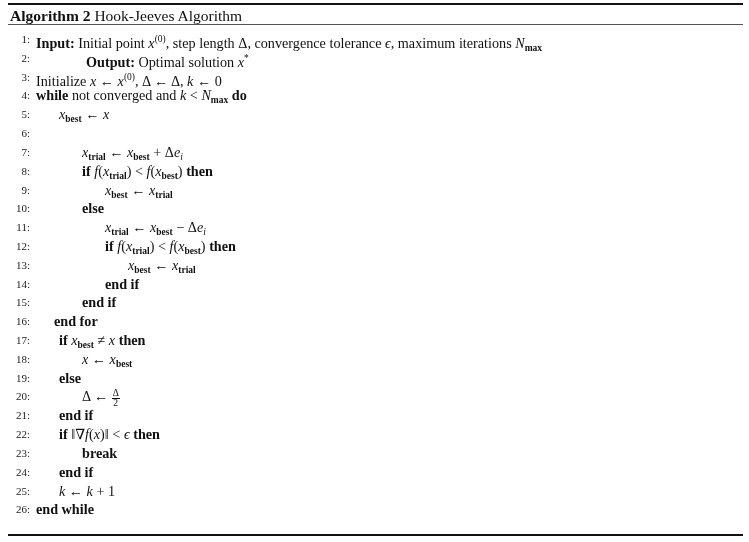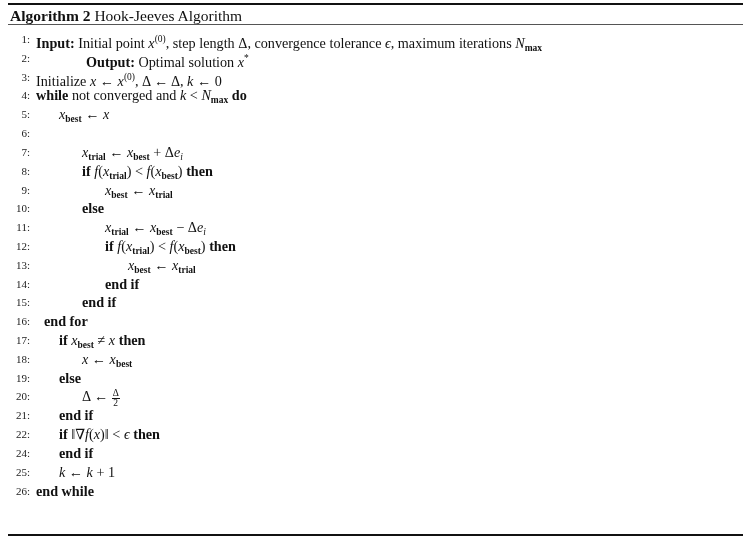--- a/index.html
+++ b/index.html
@@ -168,21 +168,21 @@
       <div class="line">
         <span class="lineno">14:</span>
         <span class="code" style="left: 97px;"><span class="kw">end if</span></span>
       </div>
       <div class="line">
         <span class="lineno">15:</span>
         <span class="code" style="left: 74px;"><span class="kw">end if</span></span>
       </div>
       <div class="line">
         <span class="lineno">16:</span>
-        <span class="code" style="left: 36px; text-align: right;"><span class="kw">end for</span></span>
+        <span class="code" style="left: 46px; text-align: right;"><span class="kw">end for</span></span>
       </div>
       <div class="line">
         <span class="lineno">17:</span>
         <span class="code" style="left: 51px;"><span class="kw">if</span> <span class="m">x</span><span class="sub">best</span> ≠ <span class="m">x</span> <span class="kw">then</span></span>
       </div>
       <div class="line">
         <span class="lineno">18:</span>
         <span class="code" style="left: 74px;"><span class="m">x</span> ← <span class="m">x</span><span class="sub">best</span></span>
       </div>
       <div class="line">
@@ -193,20 +193,24 @@
         <span class="lineno">20:</span>
         <span class="code" style="left: 74px;">Δ ← <span class="frac"><span class="num">Δ</span><span class="den">2</span></span></span>
       </div>
       <div class="line">
         <span class="lineno">21:</span>
         <span class="code" style="left: 51px;"><span class="kw">end if</span></span>
       </div>
       <div class="line">
         <span class="lineno">22:</span>
         <span class="code" style="left: 51px;"><span class="kw">if</span> ‖∇<span class="m">f</span>(<span class="m">x</span>)‖ &lt; <span class="m">ϵ</span> <span class="kw">then</span></span>
+      </div>
+      <div class="line">
+        <span class="lineno">23:</span>
+        <span class="code" style="left: 74px;"><span class="kw">break</span></span>
       </div>
       <div class="line">
         <span class="lineno">24:</span>
         <span class="code" style="left: 51px;"><span class="kw">end if</span></span>
       </div>
       <div class="line">
         <span class="lineno">25:</span>
         <span class="code" style="left: 51px;"><span class="m">k</span> ← <span class="m">k</span> + 1</span>
       </div>
       <div class="line">

